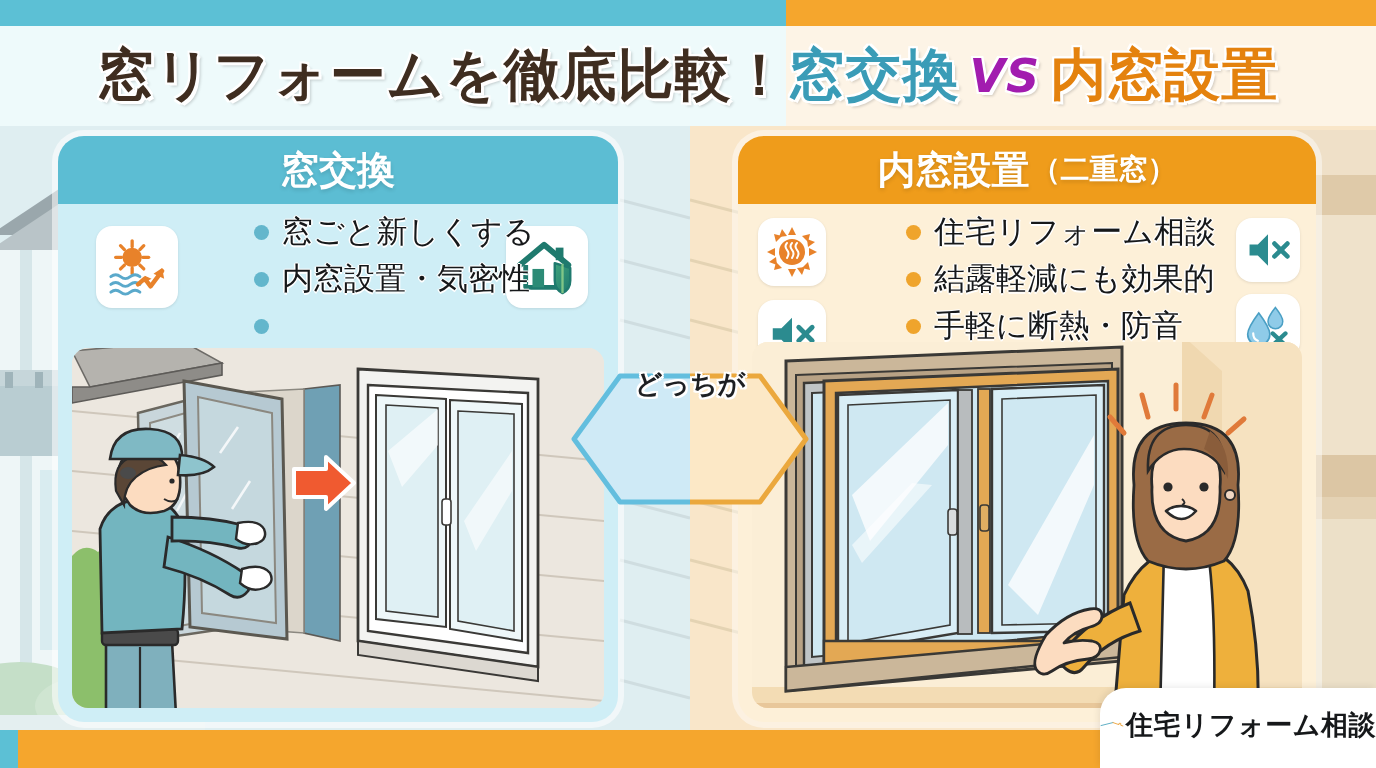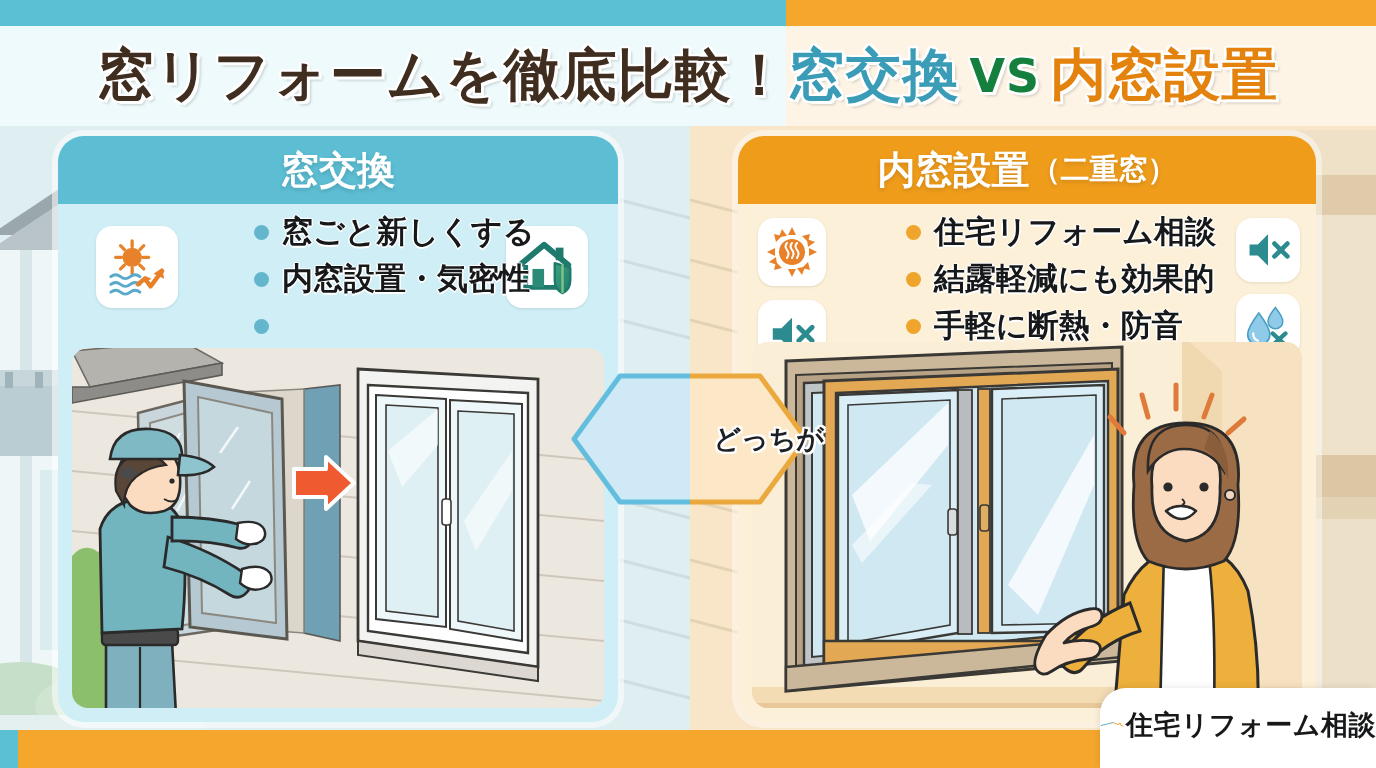--- a/index.html
+++ b/index.html
@@ -48,21 +48,21 @@
     font-size: 56px; font-weight: 900; letter-spacing: 1px;
   }
   .title span {
     text-shadow:
        2px 0 0 #fff, -2px 0 0 #fff, 0 2px 0 #fff, 0 -2px 0 #fff,
        2px 2px 0 #fff, -2px 2px 0 #fff, 2px -2px 0 #fff, -2px -2px 0 #fff,
        3px 3px 0 #fff, 4px 4px 3px rgba(0,0,0,.18);
   }
   .t-dark  { color: #3f2d20; }
   .t-teal  { color: #3a9cb7; }
-  .t-vs    { color: #15803d; font-size: 46px; padding: 0 10px; }
+  .t-vs    { color: #a21caf; font-size: 46px; padding: 0 10px; font-style: italic; }
   .t-orng  { color: #e4820e; }
 
   
   .card {
     position: absolute;
     border-radius: 26px;
     overflow: hidden;
   }
   .card.left  { left: 58px;  top: 136px; width: 560px; height: 586px; background: #cfeef6; box-shadow: 0 0 0 6px rgba(255,255,255,.55); }
   .card.right { left: 738px; top: 136px; width: 578px; height: 586px; background: #fdf0d8; box-shadow: 0 0 0 6px rgba(255,255,255,.45); }
@@ -82,21 +82,21 @@
     position: absolute; top: 74px;
     display: flex; flex-direction: column; gap: 3px;
   }
   .card.left  .bullets { left: 196px; }
   .card.right .bullets { left: 168px; }
   .bullet { display: flex; align-items: center; gap: 13px; height: 44px; }
   .dot { width: 15px; height: 15px; border-radius: 50%; flex: 0 0 auto; }
   .card.left  .dot { background: #63b6cc; }
   .card.right .dot { background: #efa42c; }
   .btxt {
-    font-size: 31px; font-weight: 700; color: #16181a; white-space: nowrap;
+    font-size: 31px; font-weight: 400; color: #16181a; white-space: nowrap;
     text-shadow: 1.5px 0 0 #fff, -1.5px 0 0 #fff, 0 1.5px 0 #fff, 0 -1.5px 0 #fff;
     text-align: right;
   }
 
   
   .tile {
     position: absolute;
     background: #ffffff;
     border-radius: 16px;
     display: flex; align-items: center; justify-content: center;
@@ -108,21 +108,21 @@
     position: absolute; left: 14px; right: 14px; bottom: 14px;
     border-radius: 16px; overflow: hidden;
   }
   .card.left  .illus { top: 212px; background: #ece8e0; }
   .card.right .illus { top: 206px; background: #fbeed6; }
 
   
   .arrowwrap { position: absolute; left: 556px; top: 368px; width: 268px; height: 142px; }
   .arrowtxt {
     position: absolute; inset: 0;
-    display: flex; flex-direction: column; align-items: flex-end; justify-content: center;
+    display: flex; align-items: flex-start; justify-content: center;
     font-size: 27px; font-weight: 900; color: #1d1f22; line-height: 1.22;
     text-shadow: 2px 0 0 #fff, -2px 0 0 #fff, 0 2px 0 #fff, 0 -2px 0 #fff,
                  2px 2px 0 #fff, -2px 2px 0 #fff, 2px -2px 0 #fff, -2px -2px 0 #fff;
     pointer-events: none;
   }
 
   
   .logo {
     position: absolute; right: 0; bottom: 0; width: 276px; height: 80px;
     background: #ffffff;

